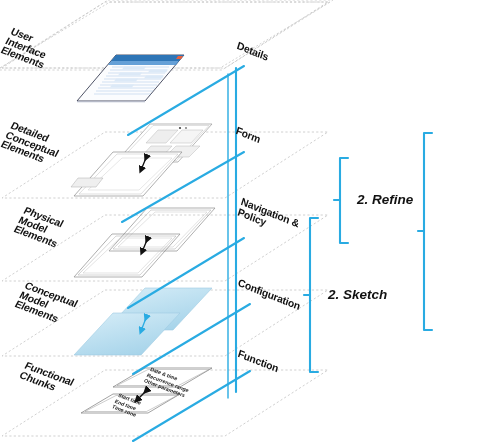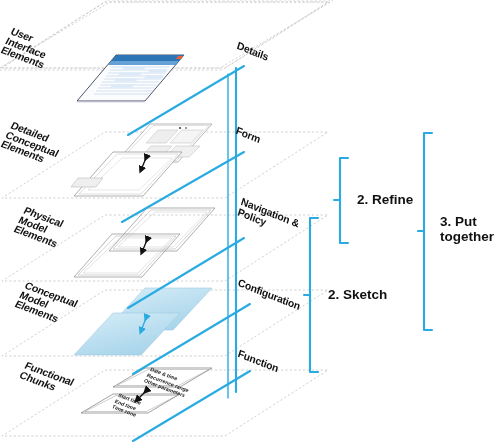--- a/index.html
+++ b/index.html
@@ -31,20 +31,21 @@
     font-size:10.5px;
     transform:matrix(0.93,0.37,-0.30,0.955,0,0);
   }
   .bracket-name{
     position:absolute;
     font-size:13.5px;
     font-weight:bold;
     color:#111;
     line-height:1.12;
     white-space:pre-line;
+    font-style:italic;
   }
   .chunk-text{
     position:absolute;
     font-size:5.2px;
     font-weight:bold;
     color:#222;
     line-height:1.28;
     white-space:pre-line;
     transform-origin:0 0;
     transform:matrix(0.935,0.355,-0.47,0.88,0,0);
@@ -222,22 +223,20 @@
 Policy</div>
 
   <div class="iso-label axis-name" style="left:240px;top:277px;">Configuration</div>
 
   <div class="iso-label axis-name" style="left:240px;top:348px;">Function</div>
 
   <div class="bracket-name" style="left:328px;top:287px;">2. Sketch</div>
 
   <div class="bracket-name" style="left:357px;top:192px;">2. Refine</div>
 
-  <div class="bracket-name" style="left:440px;top:214px;">3. Put
-together</div>
 
   <div class="chunk-text" style="left:152px;top:366px;">Date &amp; time
 Recurrence range
 Other parameters</div>
 
   <div class="chunk-text" style="left:120px;top:392px;">Start time
 End time
 Time zone</div>
 
 </div>

